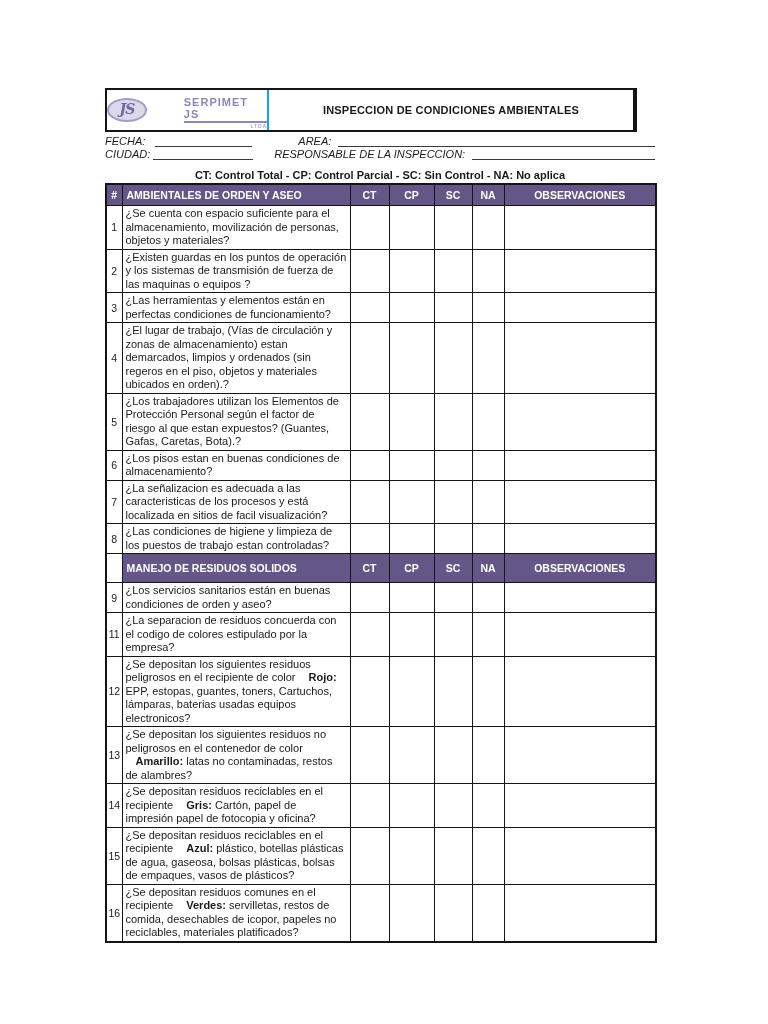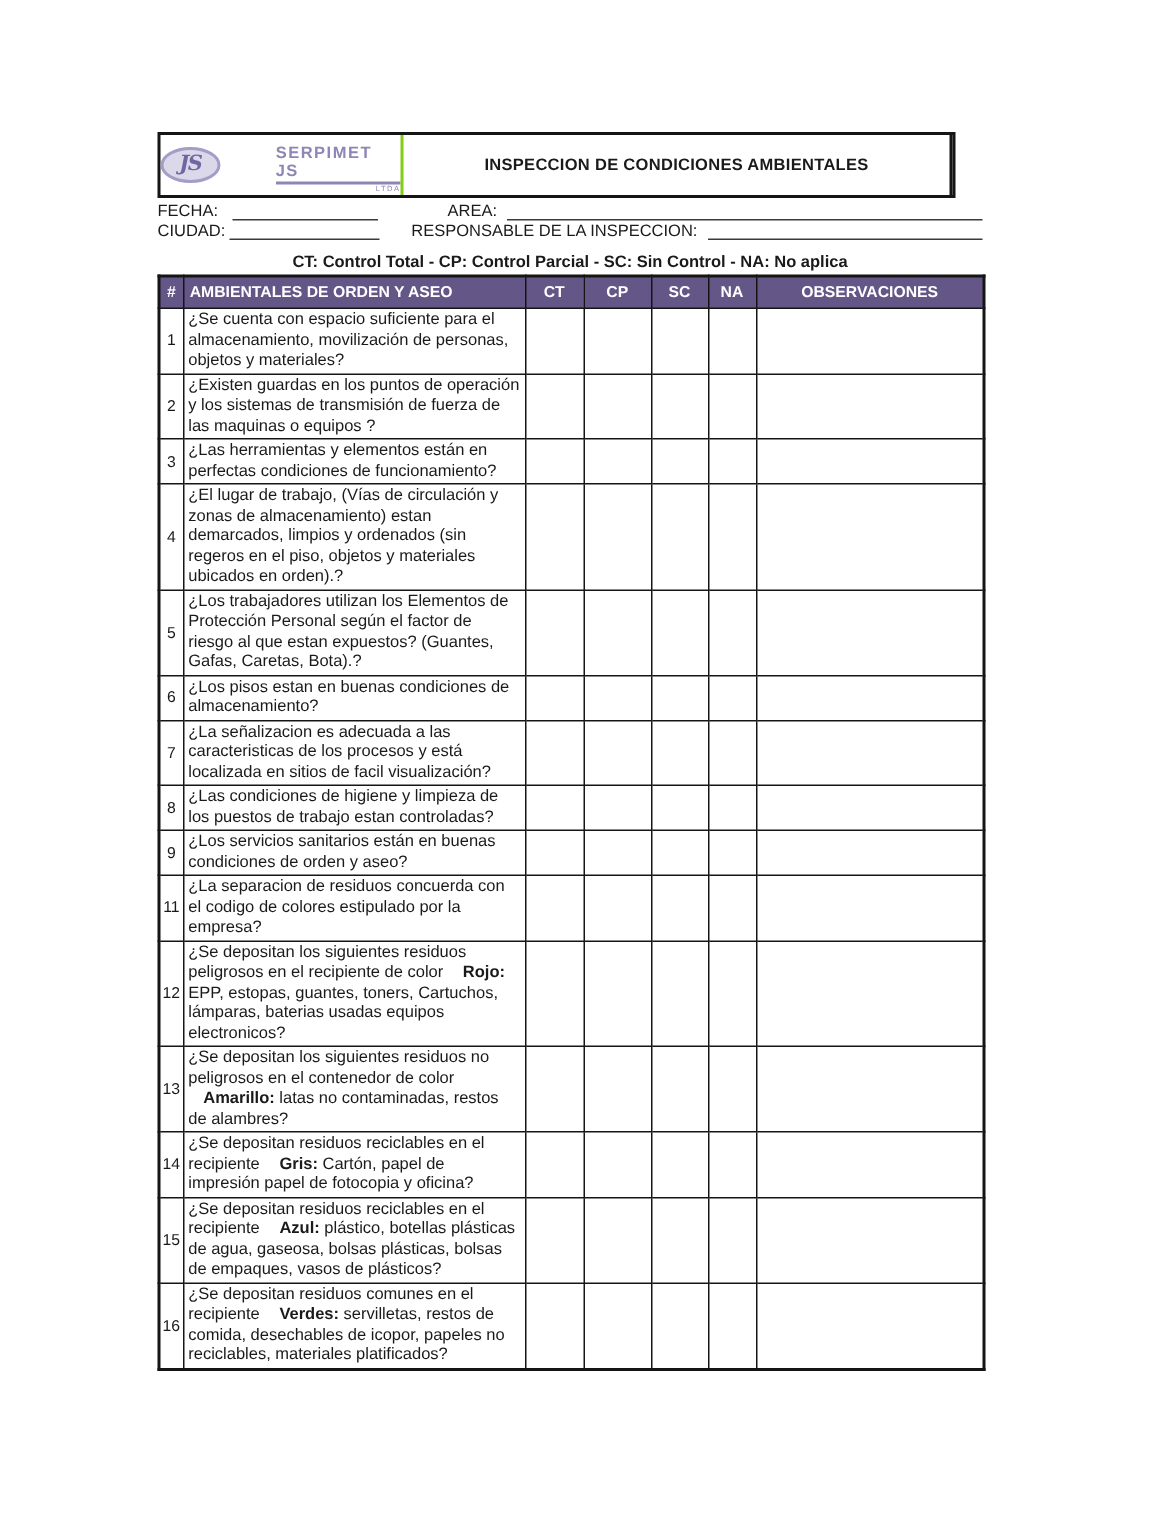--- a/index.html
+++ b/index.html
@@ -10,26 +10,26 @@
   
   .header-box{display:flex;width:532px;height:44px;border:2px solid #151515;box-sizing:border-box;background:#fff;}
   .logo-cell{width:160px;display:flex;align-items:center;justify-content:center;gap:3px;}
   .logo-badge{display:inline-block;width:36px;height:20px;border:2px solid #a49dc8;border-radius:50%;
         background:#dbd8ea;color:#6f67a2;font-family:"DejaVu Serif",serif;font-style:italic;
         font-weight:bold;font-size:14px;line-height:19px;text-align:center;letter-spacing:-1px;}
   .logo-wordmark{display:flex;flex-direction:column;margin-top:4px;margin-left:34px;}
   .logo-name{color:#8d86b6;font-weight:bold;font-size:11px;letter-spacing:1px;
         border-bottom:2px solid #8d86b6;padding-bottom:1px;}
   .logo-sub{color:#8d86b6;font-size:5px;line-height:6px;text-align:right;letter-spacing:1px;}
-  .title-cell{flex:1;border-left:2px solid #84cc16;border-right:2px solid #151515;
+  .title-cell{flex:1;border-left:2px solid #0ea5e9;border-right:2px solid #151515;
         display:flex;align-items:center;justify-content:center;font-weight:bold;font-size:11px;letter-spacing:0.2px;}
   .version-cell{width:88px;display:flex;align-items:center;justify-content:center;font-weight:bold;font-size:11px;}
 
   
-  .fields{margin-top:3px;font-size:11px;}
+  .fields{margin-top:3px;font-size:11px;font-style:italic;}
   .field-row{display:flex;align-items:flex-end;height:12px;margin-bottom:1px;}
   .flabel{white-space:nowrap;line-height:11px;}
   .uline{border-bottom:1px solid #3a3a3a;height:10px;display:inline-block;}
   .fecha-line{width:97px;margin-left:10px;}
   .ciudad-line{width:100px;margin-left:3px;}
   .flabel.area{margin-left:46px;}
   .flabel.resp{margin-left:21px;}
   .uline.grow{flex:1;margin-left:7px;}
 
   
@@ -178,20 +178,29 @@
   <tr class="qrow">
     <td class="num-col">8</td>
     <td class="qcell"><span>¿Las condiciones de higiene y limpieza de los puestos de trabajo estan controladas?</span><b></b><span></span></td>
     <td class="check"></td>
     <td class="check"></td>
     <td class="check"></td>
     <td class="check"></td>
     <td class="obs"></td>
   </tr>
 
+  <tr class="section-header tall">
+    <td class="sh num blank"></td>
+    <td class="sh stitle">MANEJO DE RESIDUOS SOLIDOS</td>
+    <td class="sh">CT</td>
+    <td class="sh">CP</td>
+    <td class="sh">SC</td>
+    <td class="sh">NA</td>
+    <td class="sh">OBSERVACIONES</td>
+  </tr>
 
   <tr class="qrow">
     <td class="num-col">9</td>
     <td class="qcell"><span>¿Los servicios sanitarios están en buenas condiciones de orden y aseo?</span><b></b><span></span></td>
     <td class="check"></td>
     <td class="check"></td>
     <td class="check"></td>
     <td class="check"></td>
     <td class="obs"></td>
   </tr>

